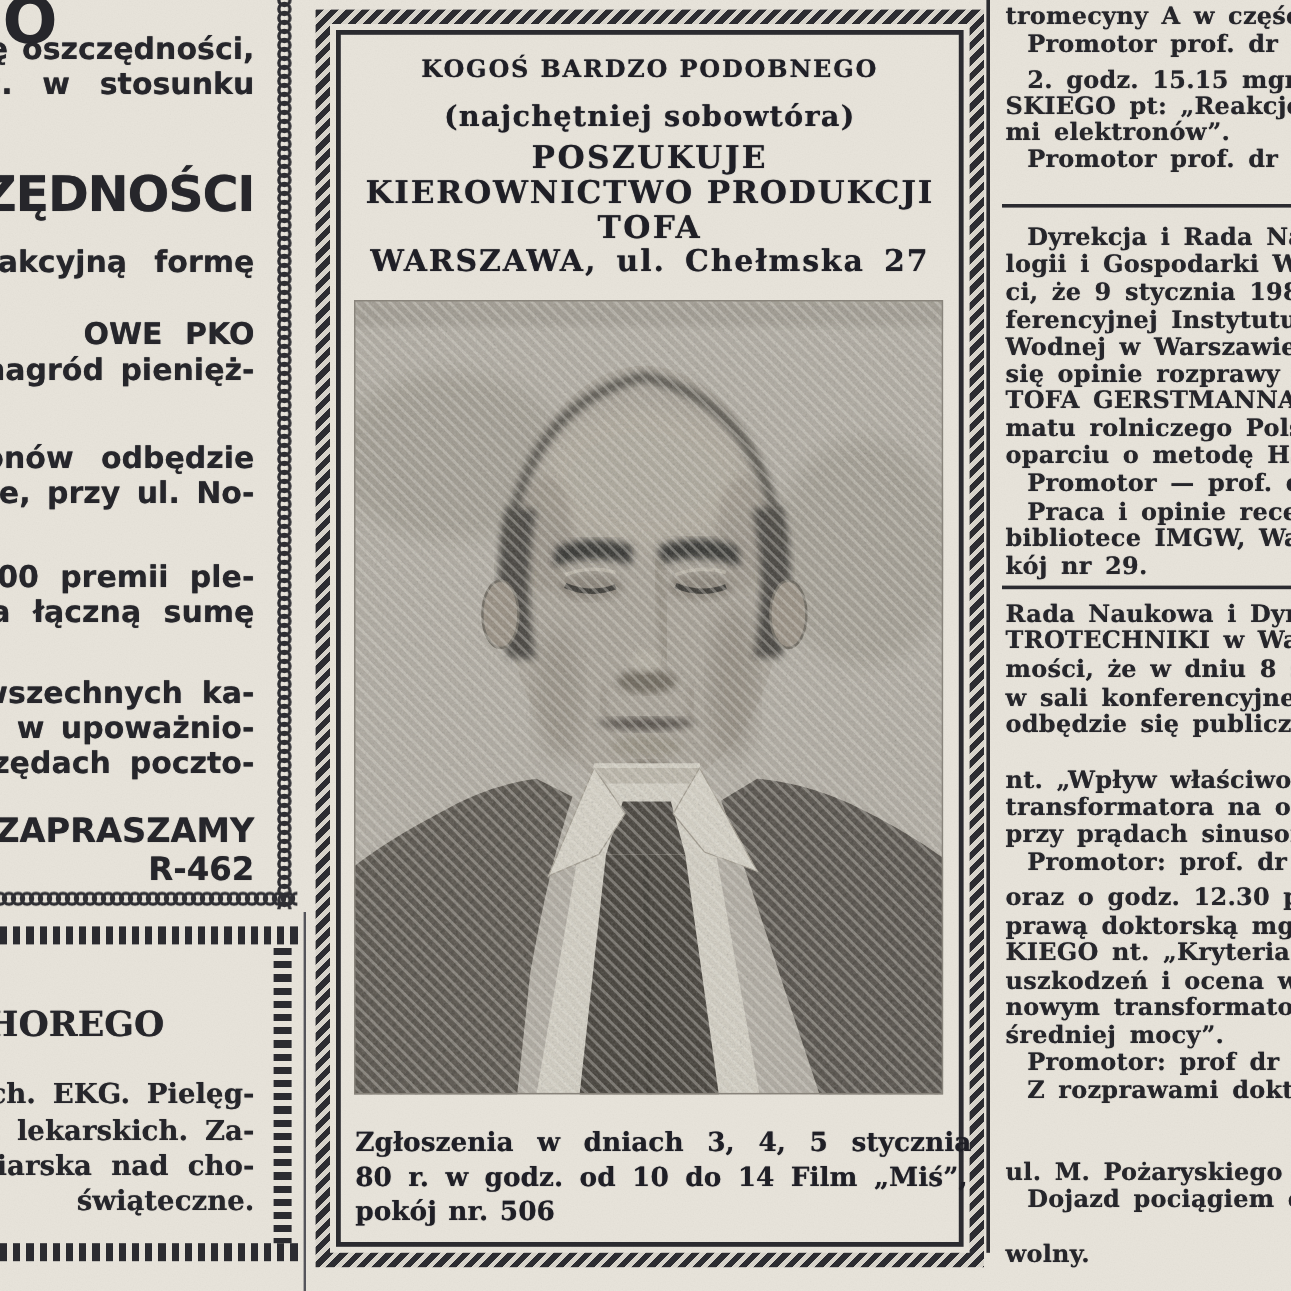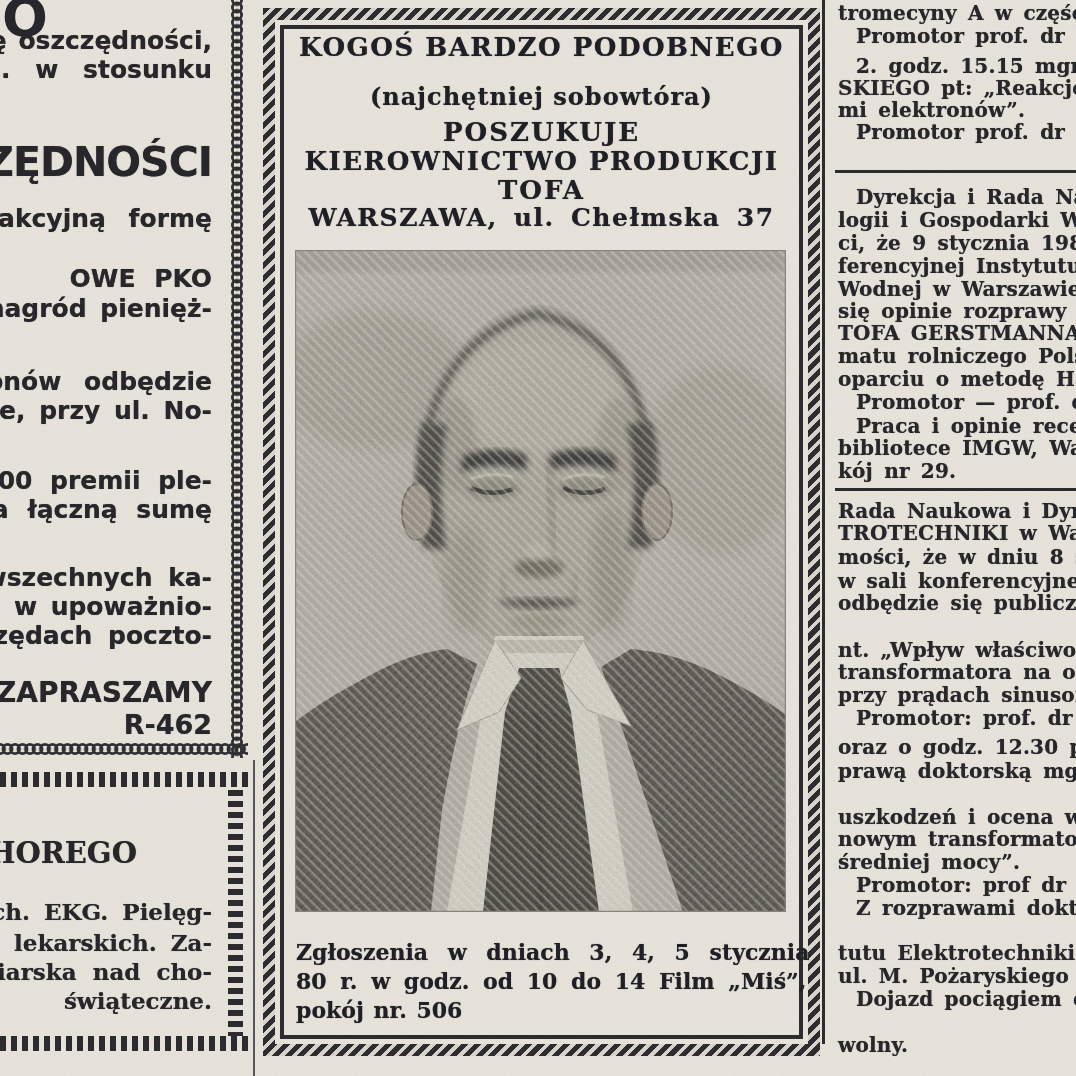--- a/index.html
+++ b/index.html
@@ -87,26 +87,26 @@
     </defs>
     <rect width="248" height="22" fill="url(#chh)"></rect>
   </svg>
   <div class="thinv" style="left:253px;top:760px;height:316px"></div>
 
   <div class="ad">
     <div class="ad-frame"></div>
     <div class="ad-paper"></div>
     <div class="ad-line"></div>
 
-    <div class="adh" style="top:24px;font-size:26px;letter-spacing:1.5px">KOGOŚ BARDZO PODOBNEGO</div>
+    <div class="adh" style="top:37px;font-size:20px;letter-spacing:1.5px">KOGOŚ BARDZO PODOBNEGO</div>
     <div class="adh" style="top:74px;font-size:24px;letter-spacing:1px">(najchętniej sobowtóra)</div>
     <div class="adh" style="top:109px;font-size:26px;letter-spacing:2px">POSZUKUJE</div>
     <div class="adh" style="top:138px;font-size:26px;letter-spacing:1.5px">KIEROWNICTWO PRODUKCJI</div>
     <div class="adh" style="top:167px;font-size:26px;letter-spacing:2px">TOFA</div>
-    <div class="adh" style="top:195px;font-size:25px;letter-spacing:1.5px;word-spacing:6px">WARSZAWA, ul. Chełmska 37</div>
+    <div class="adh" style="top:195px;font-size:25px;letter-spacing:1.5px;word-spacing:6px">WARSZAWA, ul. Chełmska 27</div>
 
     <svg class="photo" viewBox="0 0 491 662" role="img">
       <defs>
         <filter id="b1">
             <feGaussianBlur stdDeviation="3"></feGaussianBlur>
           </filter>
         <filter id="b2">
             <feGaussianBlur stdDeviation="8"></feGaussianBlur>
           </filter>
         <filter id="pn">
@@ -218,26 +218,26 @@
     <div class="rl" style="top:521px">TROTECHNIKI w Wa</div>
     <div class="rl" style="top:545px">mości, że w dniu 8 s</div>
     <div class="rl" style="top:569px">w sali konferencyjnej</div>
     <div class="rl" style="top:591px">odbędzie się publiczna</div>
     <div class="rl" style="top:638px">nt. „Wpływ właściwoś</div>
     <div class="rl" style="top:660px">transformatora na osi</div>
     <div class="rl" style="top:683px">przy prądach sinusoid</div>
     <div class="rl ind" style="top:706px">Promotor: prof. dr h</div>
     <div class="rl" style="top:735px">oraz o godz. 12.30 pu</div>
     <div class="rl" style="top:759px">prawą doktorską mgr</div>
+    <div class="rl" style="top:781px">KIEGO nt. „Kryteria</div>
     <div class="rl" style="top:805px">uszkodzeń i ocena wy</div>
     <div class="rl" style="top:827px">nowym transformator</div>
     <div class="rl" style="top:850px">średniej mocy”.</div>
     <div class="rl ind" style="top:873px">Promotor: prof dr h</div>
     <div class="rl ind" style="top:896px">Z rozprawami dokt</div>
-    <div class="rl" style="top:941px">tutu Elektrotechniki</div>
     <div class="rl" style="top:964px">ul. M. Pożaryskiego 2</div>
     <div class="rl ind" style="top:987px">Dojazd pociągiem el</div>
     <div class="rl" style="top:1033px">wolny.</div>
   </div>
 
   <svg class="noise" width="1076" height="1076">
     <defs>
       <filter id="pgn">
           <feTurbulence type="fractalNoise" baseFrequency="0.9" numOctaves="2" seed="3"></feTurbulence>
           <feColorMatrix type="saturate" values="0"></feColorMatrix>

